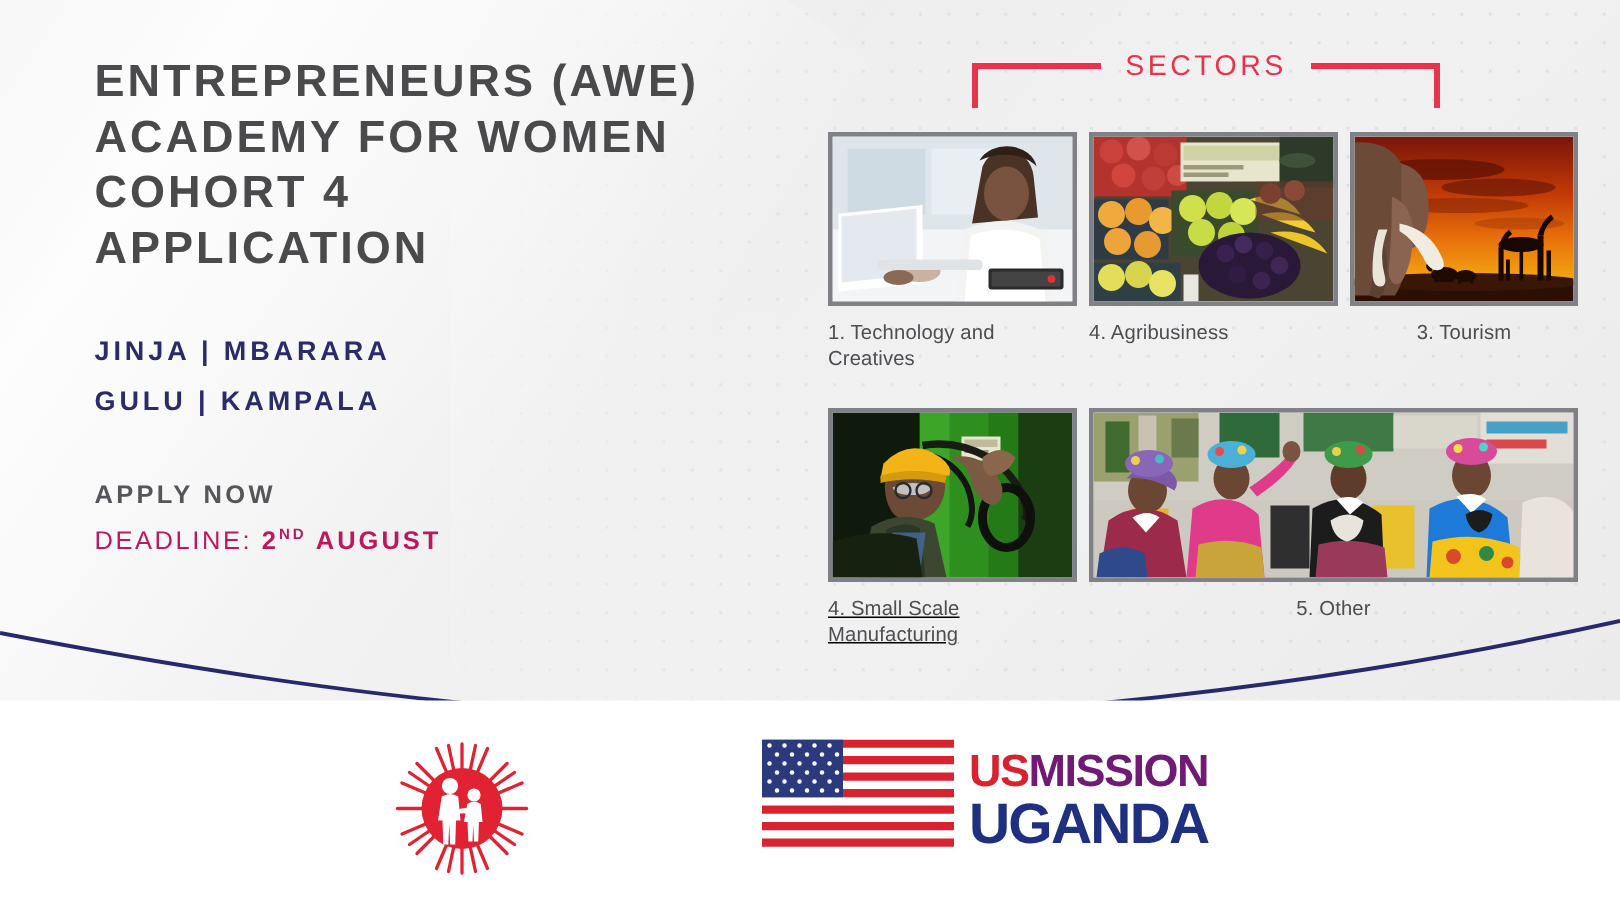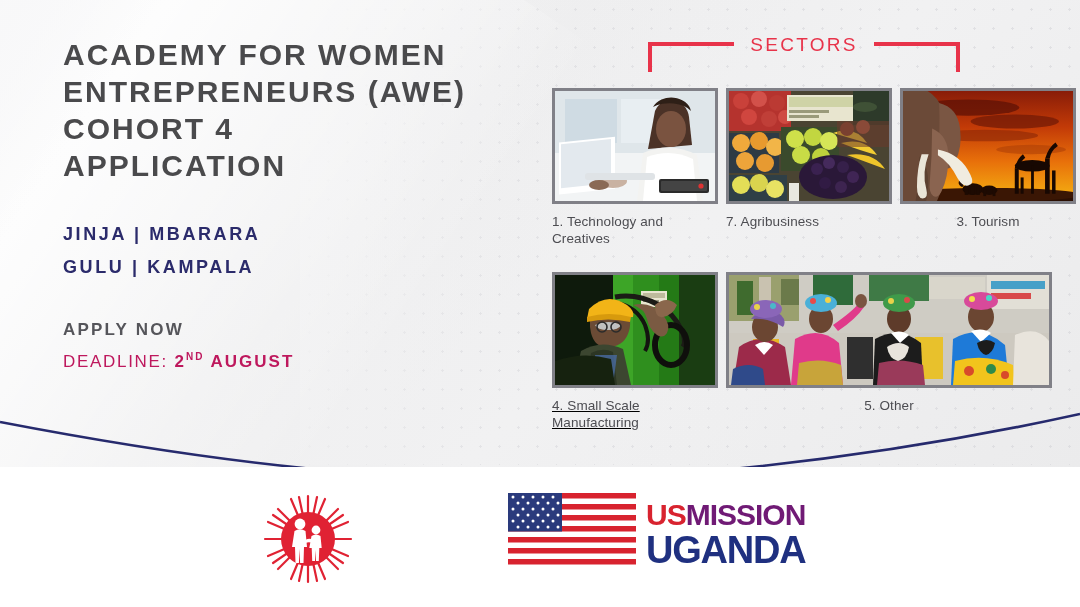--- a/index.html
+++ b/index.html
@@ -112,21 +112,21 @@
   }
   .caption {
     margin-top:9px;
     font-size:13.5px; line-height:17px; color:#4d4d52;
     letter-spacing:.1px;
   }
 
   
   .c1 { left:0px;   top:0px;   width:166px; }
   .c2 { left:174px; top:0px;   width:166px; }
-  .c3 { left:348px; top:0px;   width:176px; }
+  .c3 { left:348px; top:0px;   width:152px; }
   .c4 { left:0px;   top:184px; width:166px;text-decoration:underline; }
   .c5 { left:174px; top:184px; width:326px; }
 
   .c1 .thumb, .c2 .thumb { height:116px; }
   .c3 .thumb { height:116px; }
   .c4 .thumb { height:116px; }
   .c5 .thumb { height:116px; }
 
   .c3 .caption, .c5 .caption { text-align:center; }
   .c2 .caption { text-align:left; }
@@ -158,22 +158,22 @@
 
   <svg class="curve" viewBox="0 0 1080 110" preserveAspectRatio="none">
     <path d="M0,22 C260,72 470,92 700,72 C860,58 980,36 1080,14" fill="none" stroke="#262a6d" stroke-width="2.6"></path>
   </svg>
 
   <div class="bg-lower"></div>
 
   <div class="left-col">
 
     <div class="headline">
+      <div>ENTREPRENEURS (AWE)</div>
       <div>ACADEMY FOR WOMEN</div>
-      <div>ENTREPRENEURS (AWE)</div>
       <div>COHORT 4</div>
       <div>APPLICATION</div>
     </div>
 
     <div class="cities">
       <div>JINJA | MBARARA</div>
       <div>GULU | KAMPALA</div>
     </div>
 
     <div class="apply">APPLY NOW</div>
@@ -262,21 +262,21 @@
             <circle cx="124" cy="86" r="6" fill="#402555"></circle>
           <circle cx="96" cy="92" r="6" fill="#311b44"></circle>
             <circle cx="112" cy="96" r="6" fill="#3d2450"></circle>
           <rect x="0" y="84" width="58" height="26" fill="#2f3f46"></rect>
           <circle cx="12" cy="94" r="9" fill="#e3de57"></circle>
             <circle cx="30" cy="92" r="9" fill="#d9d44e"></circle>
           <circle cx="46" cy="98" r="9" fill="#e8e263"></circle>
           <rect x="60" y="92" width="10" height="18" fill="#e8e8e0"></rect>
         </svg>
       </div>
-      <div class="caption">7. Agribusiness</div>
+      <div class="caption">4. Agribusiness</div>
     </div>
 
     <div class="cell c3">
       <div class="thumb">
         <svg width="100%" height="100%" viewBox="0 0 146 110" preserveAspectRatio="xMidYMid slice">
           <defs>
             <linearGradient id="sky" x1="0" y1="0" x2="0" y2="1">
               <stop offset="0%" stop-color="#7a1508"></stop>
               <stop offset="35%" stop-color="#c23a07"></stop>
               <stop offset="62%" stop-color="#e8700a"></stop>

